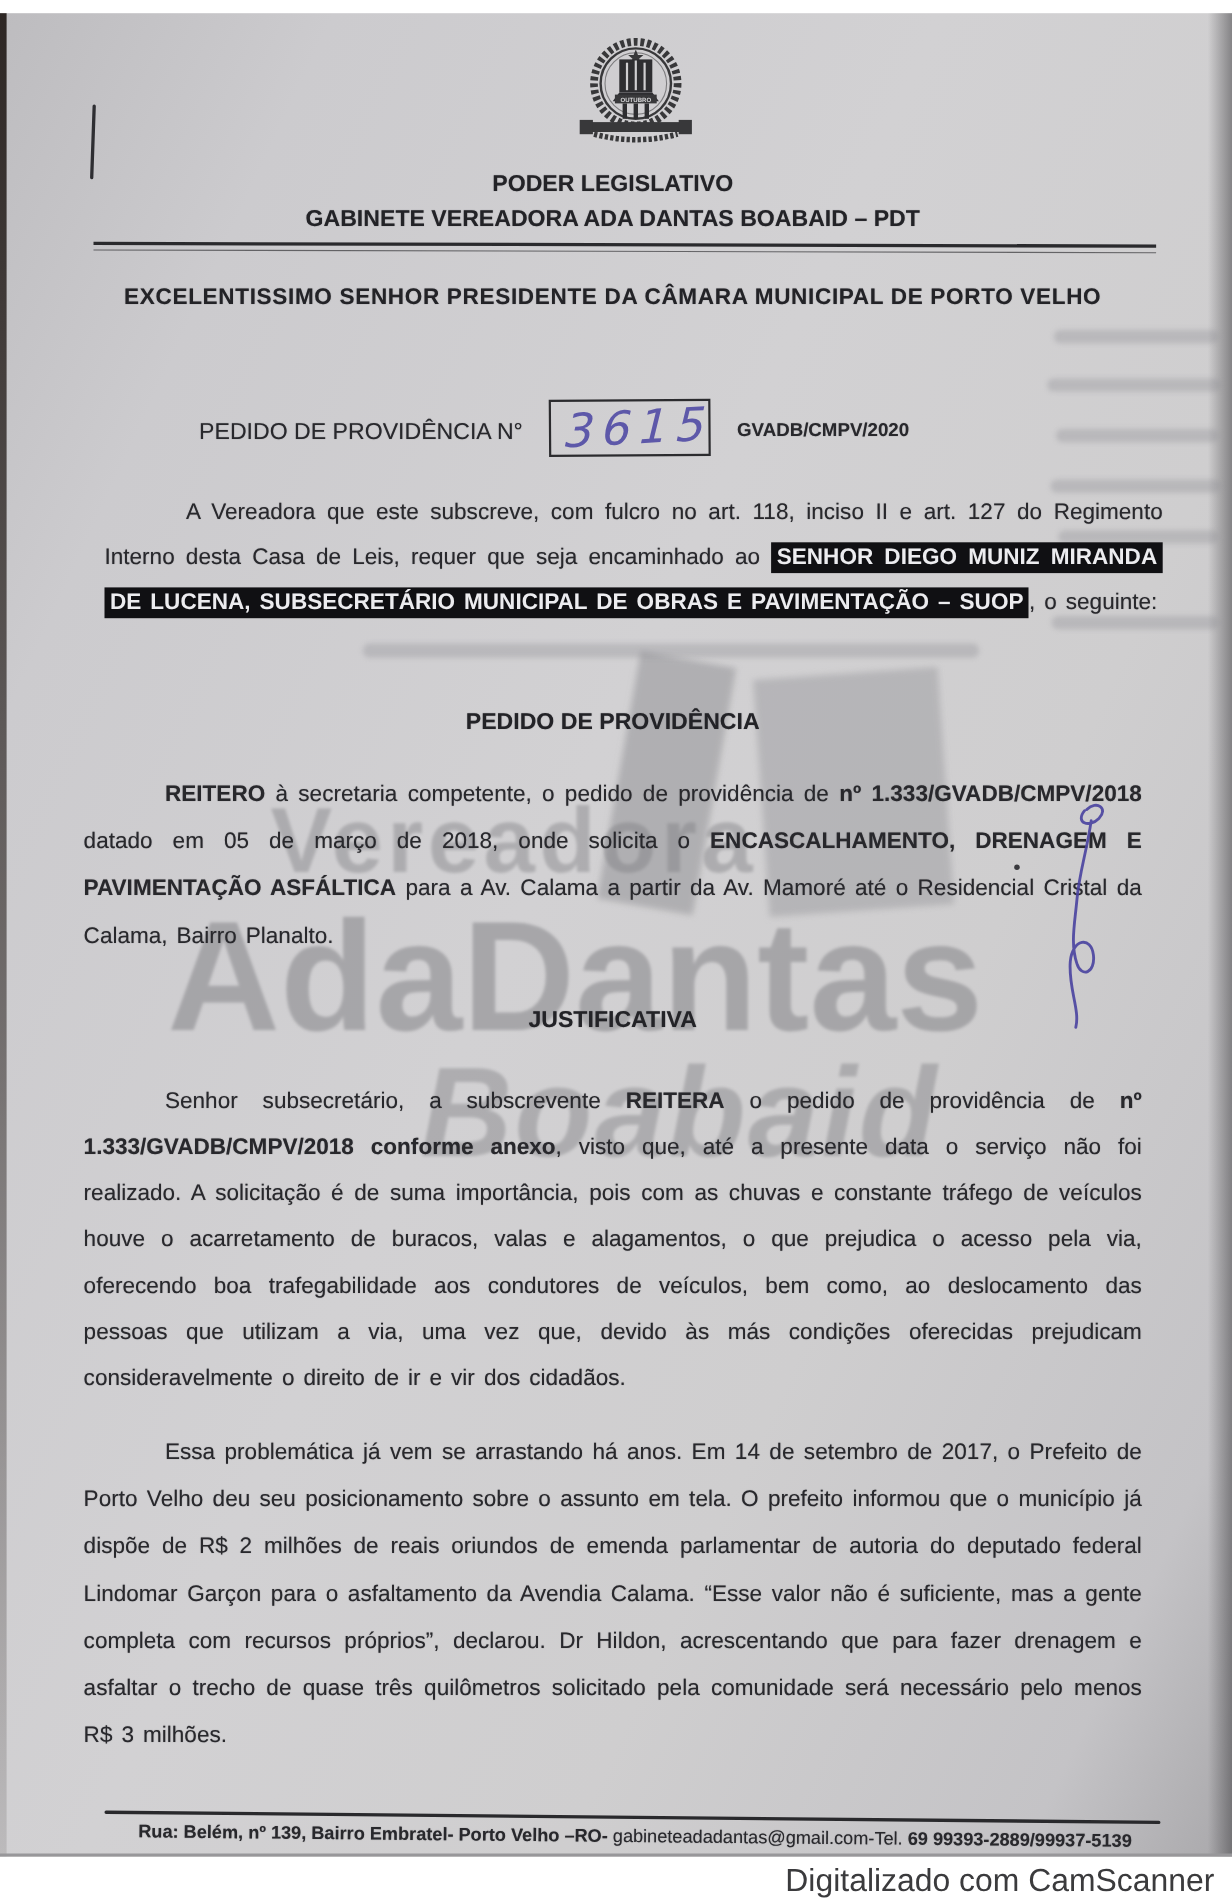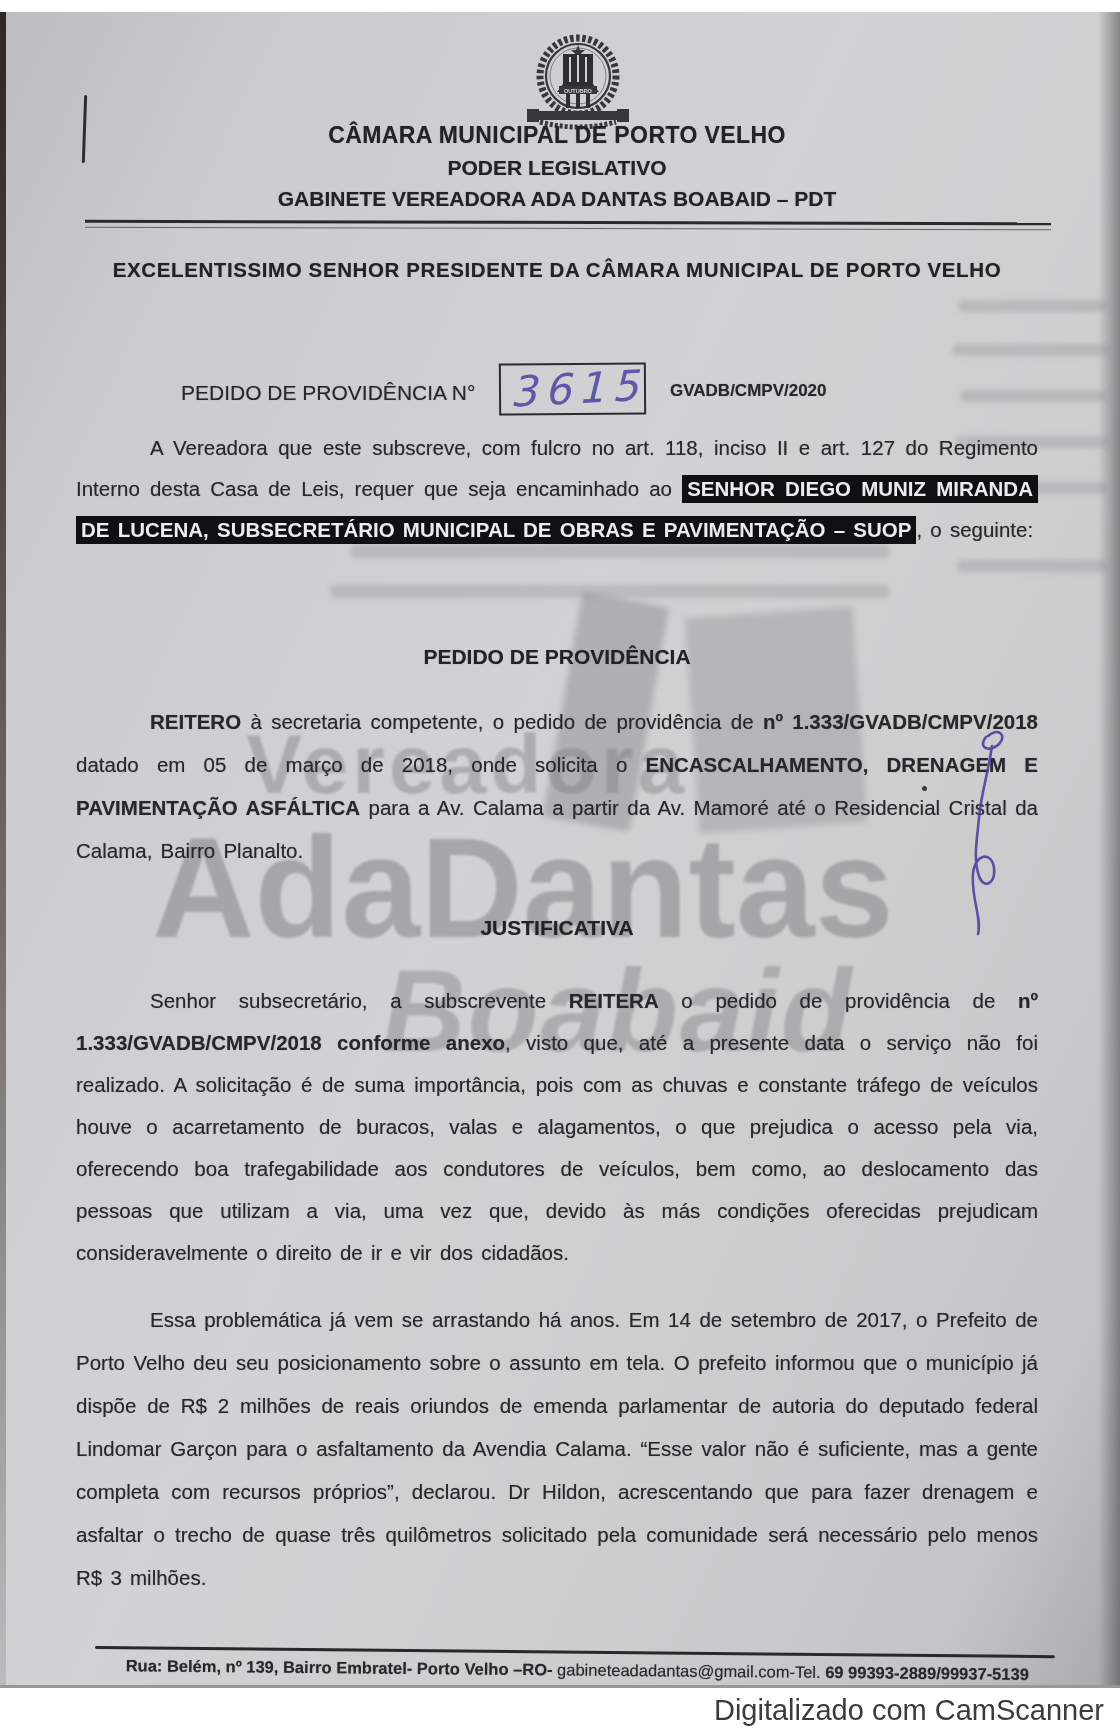--- a/index.html
+++ b/index.html
@@ -41,21 +41,21 @@
   #request-label{position:absolute;left:181px;top:381px;font-size:21px;font-weight:400;z-index:2;}
   #request-number-box{position:absolute;left:499px;top:363px;width:143px;height:48px;
     border:2px solid #2b2b2e;z-index:2;transform:rotate(-.4deg);}
   #request-number-hand{position:absolute;left:514px;top:364px;font-size:42px;z-index:3;
     font-family:"DejaVu Sans",sans-serif;font-style:italic;color:#544ea6;
     letter-spacing:7px;transform:rotate(-3deg) skewX(-6deg);opacity:.92;}
   #request-suffix{position:absolute;left:670px;top:381px;font-size:17px;font-weight:700;z-index:2;}
 
   .para{position:absolute;left:76px;width:962px;font-size:20.5px;text-align:justify;
     text-indent:74px;word-spacing:2.5px;z-index:2;}
-  #intro-para{top:427px;line-height:41px;}
+  #intro-para{top:445px;line-height:41px;margin-left:19px;}
   #pedido-title{top:645px;font-size:21px;}
   #pedido-para{top:700px;line-height:43px;}
   #justificativa-title{top:916px;font-size:21px;}
   #justificativa-para1{top:980px;line-height:42px;}
   #justificativa-para2{top:1298px;line-height:43px;}
 
   .seg-bold{font-weight:700;}
   .seg-highlight{background:#101013;color:#ececef;font-weight:700;padding:2px 5px 3px;
     box-decoration-break:clone;-webkit-box-decoration-break:clone;}
 
@@ -123,21 +123,20 @@
     <rect x="41" y="54" width="38" height="8" fill="#2c2c2e"></rect>
     <text x="60" y="60.5" text-anchor="middle" font-size="5.5" fill="#d8d8da" font-family="Liberation Sans, sans-serif" font-weight="bold">OUTUBRO</text>
     <g fill="#2c2c2e">
       <rect x="13" y="79" width="94" height="9"></rect>
       <rect x="9" y="77" width="12" height="13"></rect>
       <rect x="99" y="77" width="12" height="13"></rect>
     </g>
     <path d="M22 90 Q60 100 98 90" stroke="#2c2c2e" stroke-width="5" stroke-dasharray="3 2" fill="none"></path>
   </svg>
 
-  <div class="center-head txt" id="org-line">CÂMARA MUNICIPAL DE PORTO VELHO</div>
   <div class="center-head txt" id="branch-line">PODER LEGISLATIVO</div>
   <div class="center-head txt" id="office-line">GABINETE VEREADORA ADA DANTAS BOABAID – PDT</div>
   <div id="header-rule"></div>
 
   <div class="center-head txt" id="addressee-line">EXCELENTISSIMO SENHOR PRESIDENTE DA CÂMARA MUNICIPAL DE PORTO VELHO</div>
 
   <div class="txt" id="request-label">PEDIDO DE PROVIDÊNCIA N°</div>
   <div id="request-number-box"></div>
   <div id="request-number-hand">3615</div>
   <div class="txt" id="request-suffix">GVADB/CMPV/2020</div>

